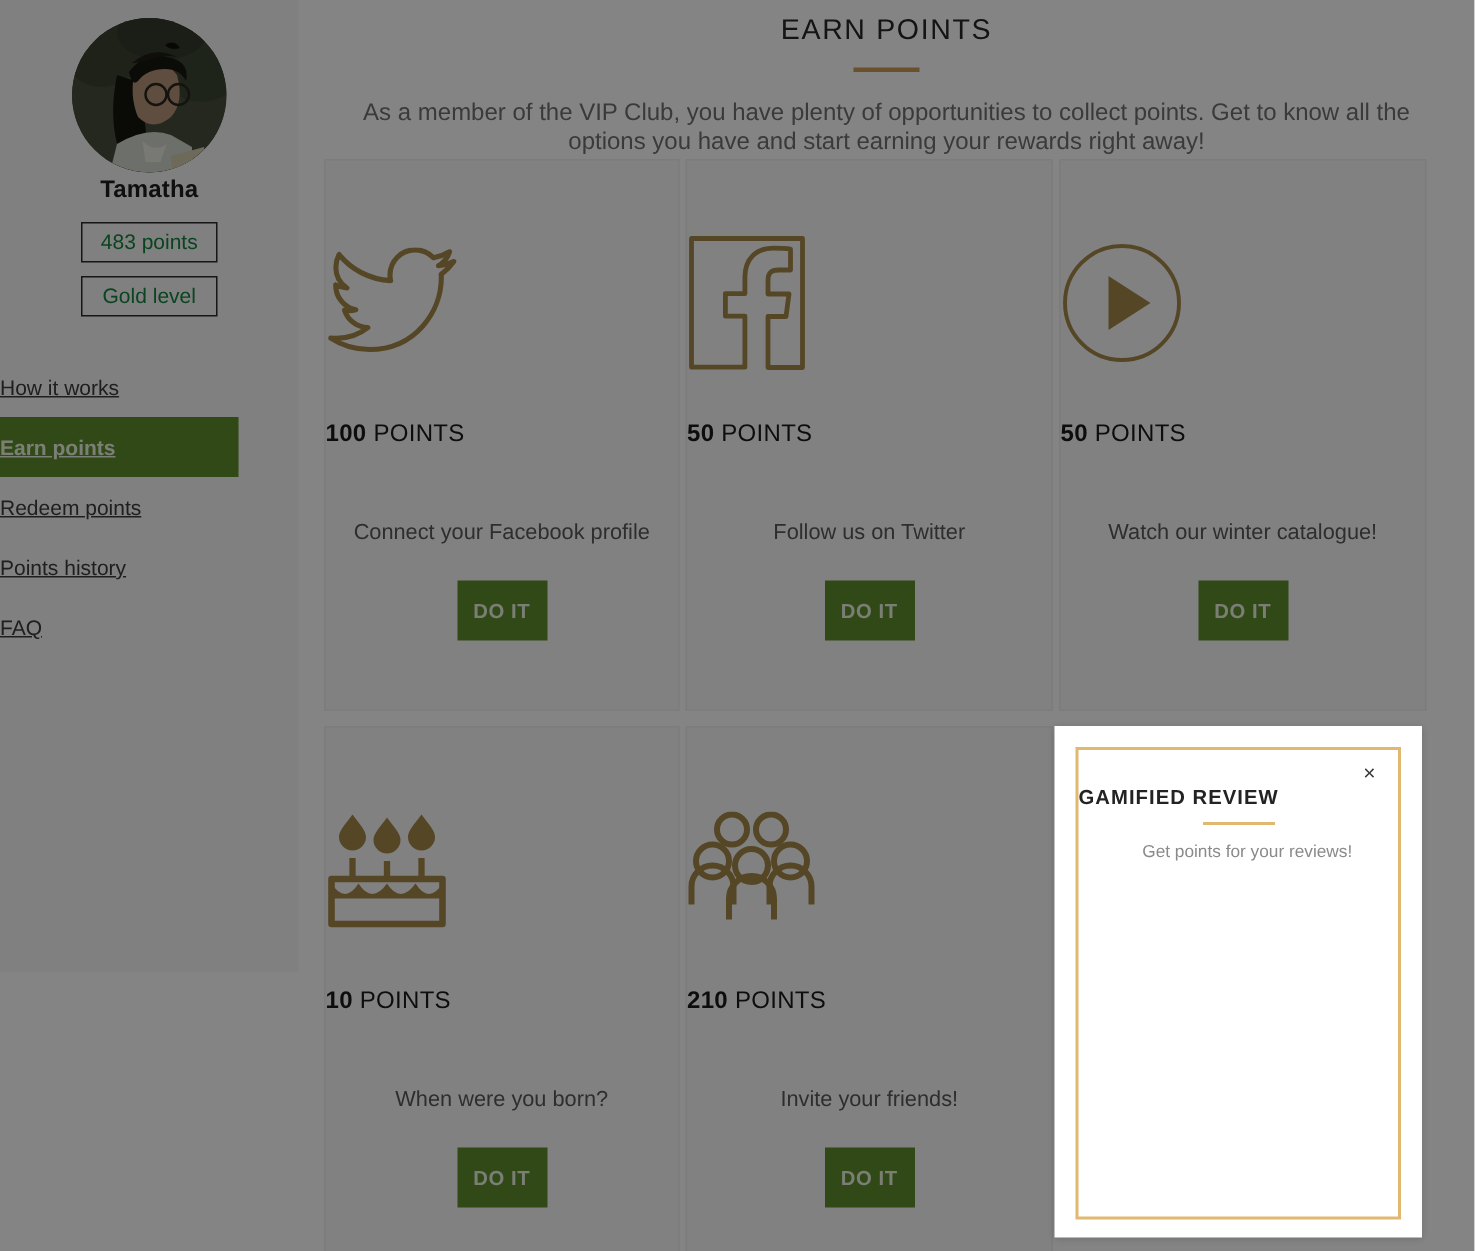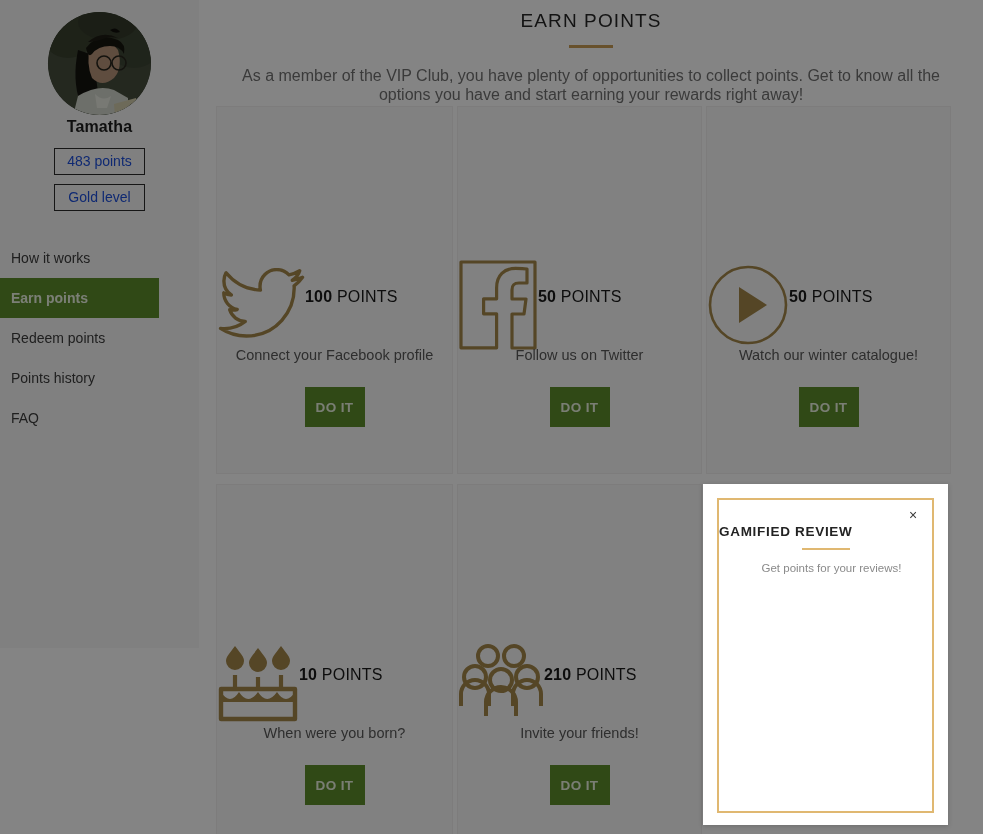--- a/index.html
+++ b/index.html
@@ -61,41 +61,41 @@
     letter-spacing: .1px;
   }
 
   .pill {
     position: absolute;
     left: 54px;
     width: 91px;
     height: 27px;
     border: 1px solid #2b2b2b;
     background: transparent;
-    color: #1d4ed8;
+    color: #15803d;
     font-size: 14px;
     font-family: "Liberation Sans", sans-serif;
     line-height: 25px;
     text-align: center;
     cursor: pointer;
   }
   #pill-points { top: 148px; }
   #pill-level  { top: 184px; }
 
   #nav { position: absolute; left: 0; top: 238px; width: 199px; }
 
   .nav-item {
     display: block;
     height: 40px;
     line-height: 40px;
-    padding-left: 11px;
     font-size: 14px;
     color: #3b3b3b;
     cursor: pointer;
     background: transparent;
+    text-decoration: underline;
   }
   .nav-item.active {
     width: 159px;
     background: #5c8a2b;
     color: #e8f0df;
     font-weight: bold;
   }
 
   
   #main {
@@ -142,22 +142,22 @@
     column-gap: 4px;
     row-gap: 10px;
   }
 
   .card {
     position: relative;
     height: 368px;
     background: #f4f4f4;
     border: 1px solid #eceaea;
     display: flex;
-    flex-direction: row;
-    align-items: center;
+    flex-direction: column;
+    align-items: flex-start;
     cursor: pointer;
   }
 
   .card-icon {
     height: 130px;
     margin-top: 30px;
     display: flex;
     align-items: center;
     justify-content: center;
   }

